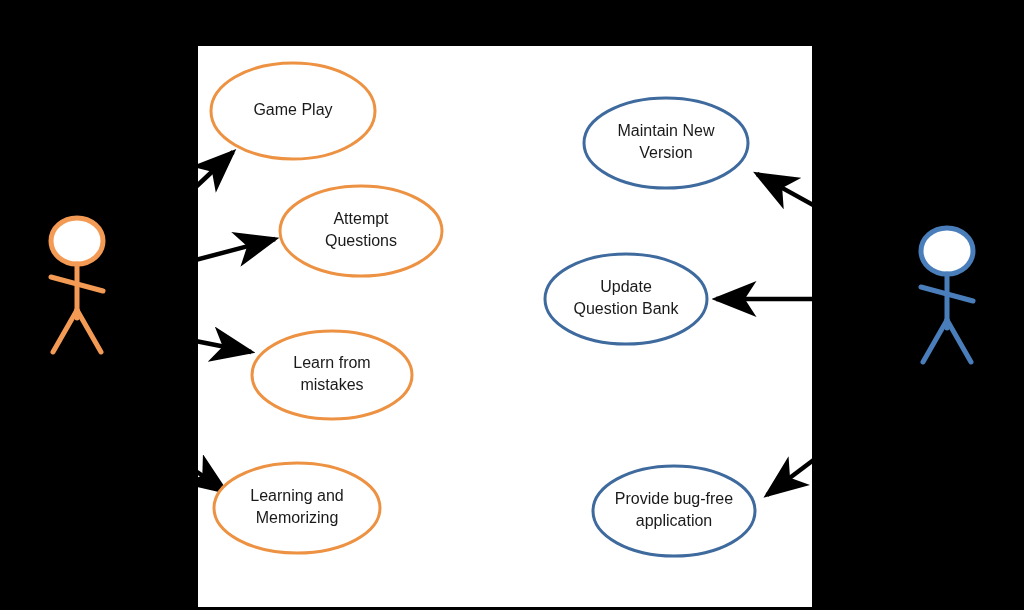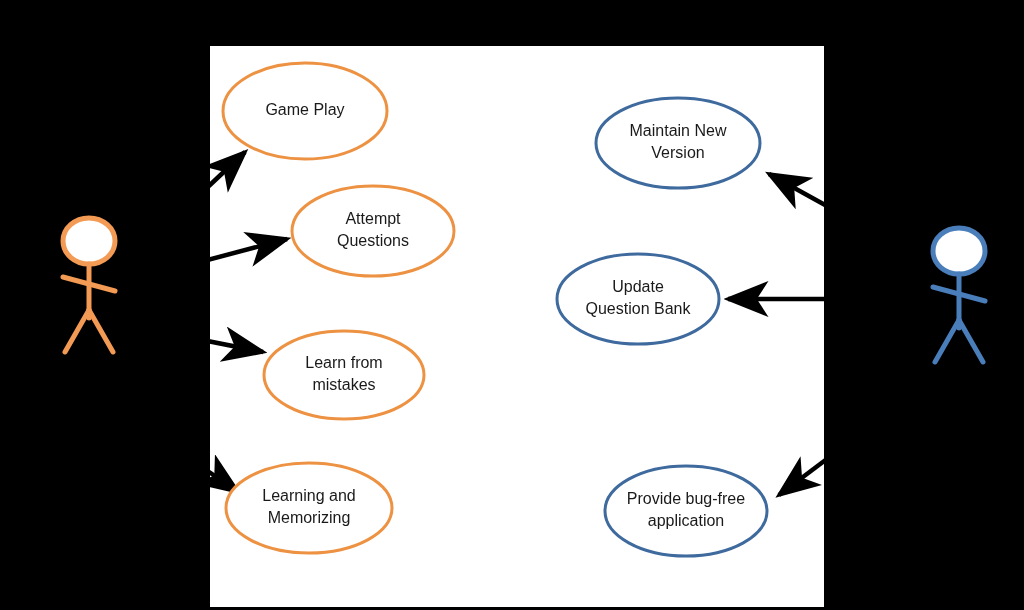--- a/index.html
+++ b/index.html
@@ -8,21 +8,20 @@
     padding: 0;
     background: #000000;
   }
   #stage {
     position: relative;
     width: 1004px;
     height: 610px;
     background: #be185d;
     overflow: hidden;
     font-family: "Liberation Sans", sans-serif;
-    margin-left: 12px;
   }
   #diagram-svg {
     position: absolute;
     left: 0;
     top: 0;
     width: 1024px;
     height: 610px;
     display: block;
   }
   .usecase-label {

